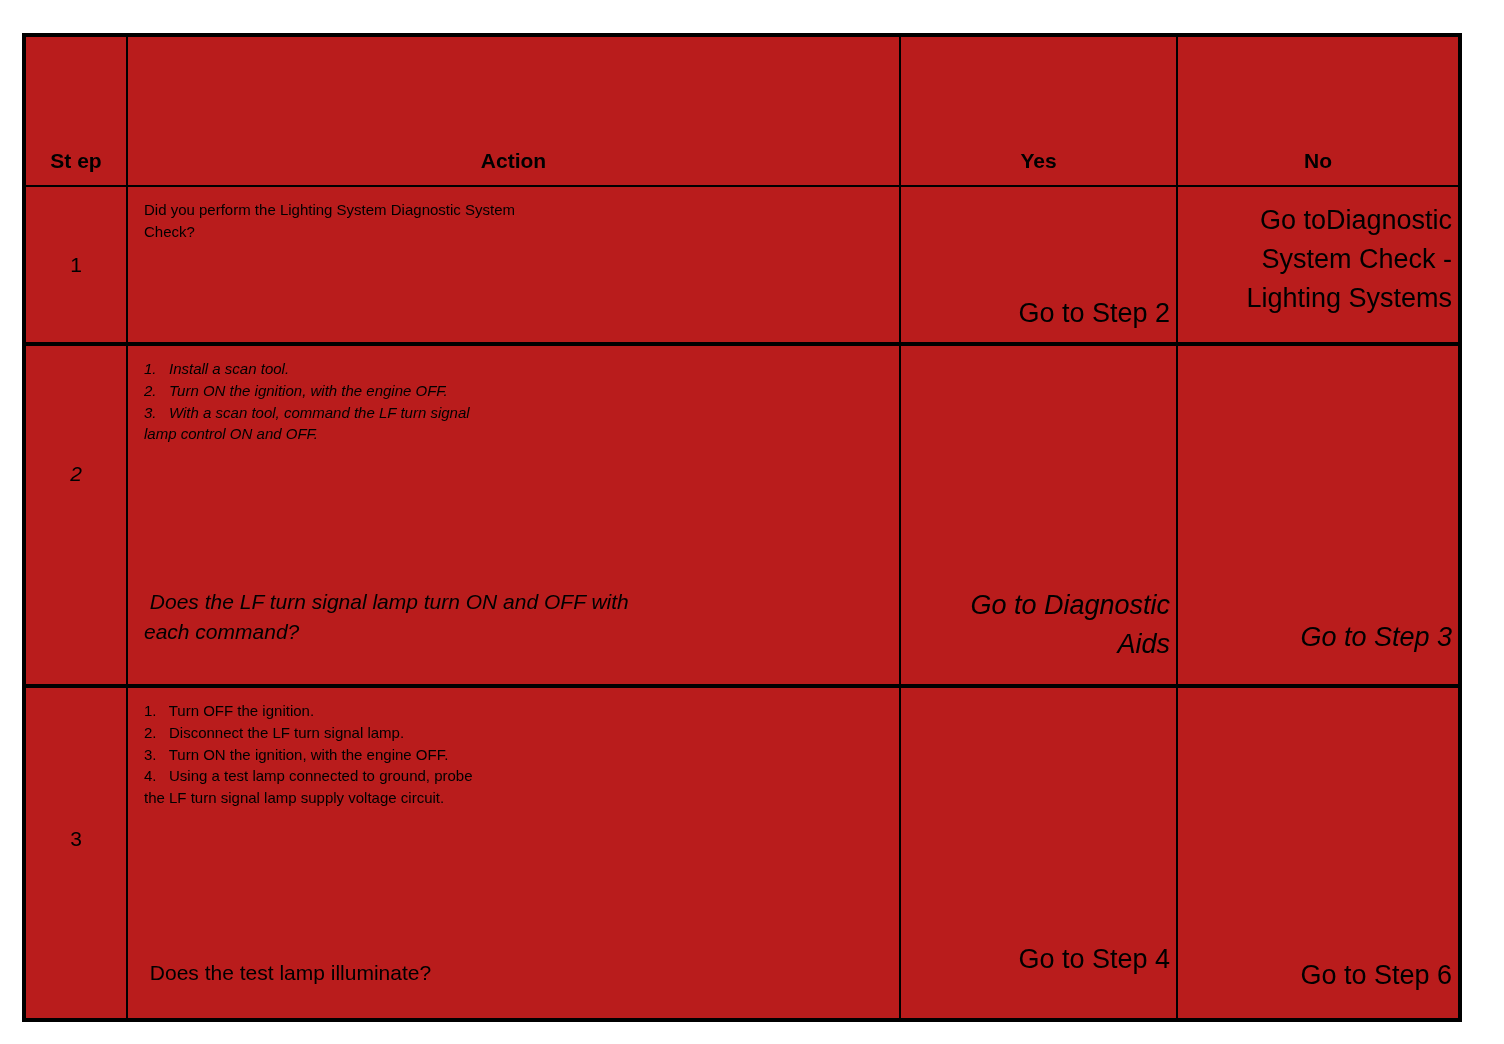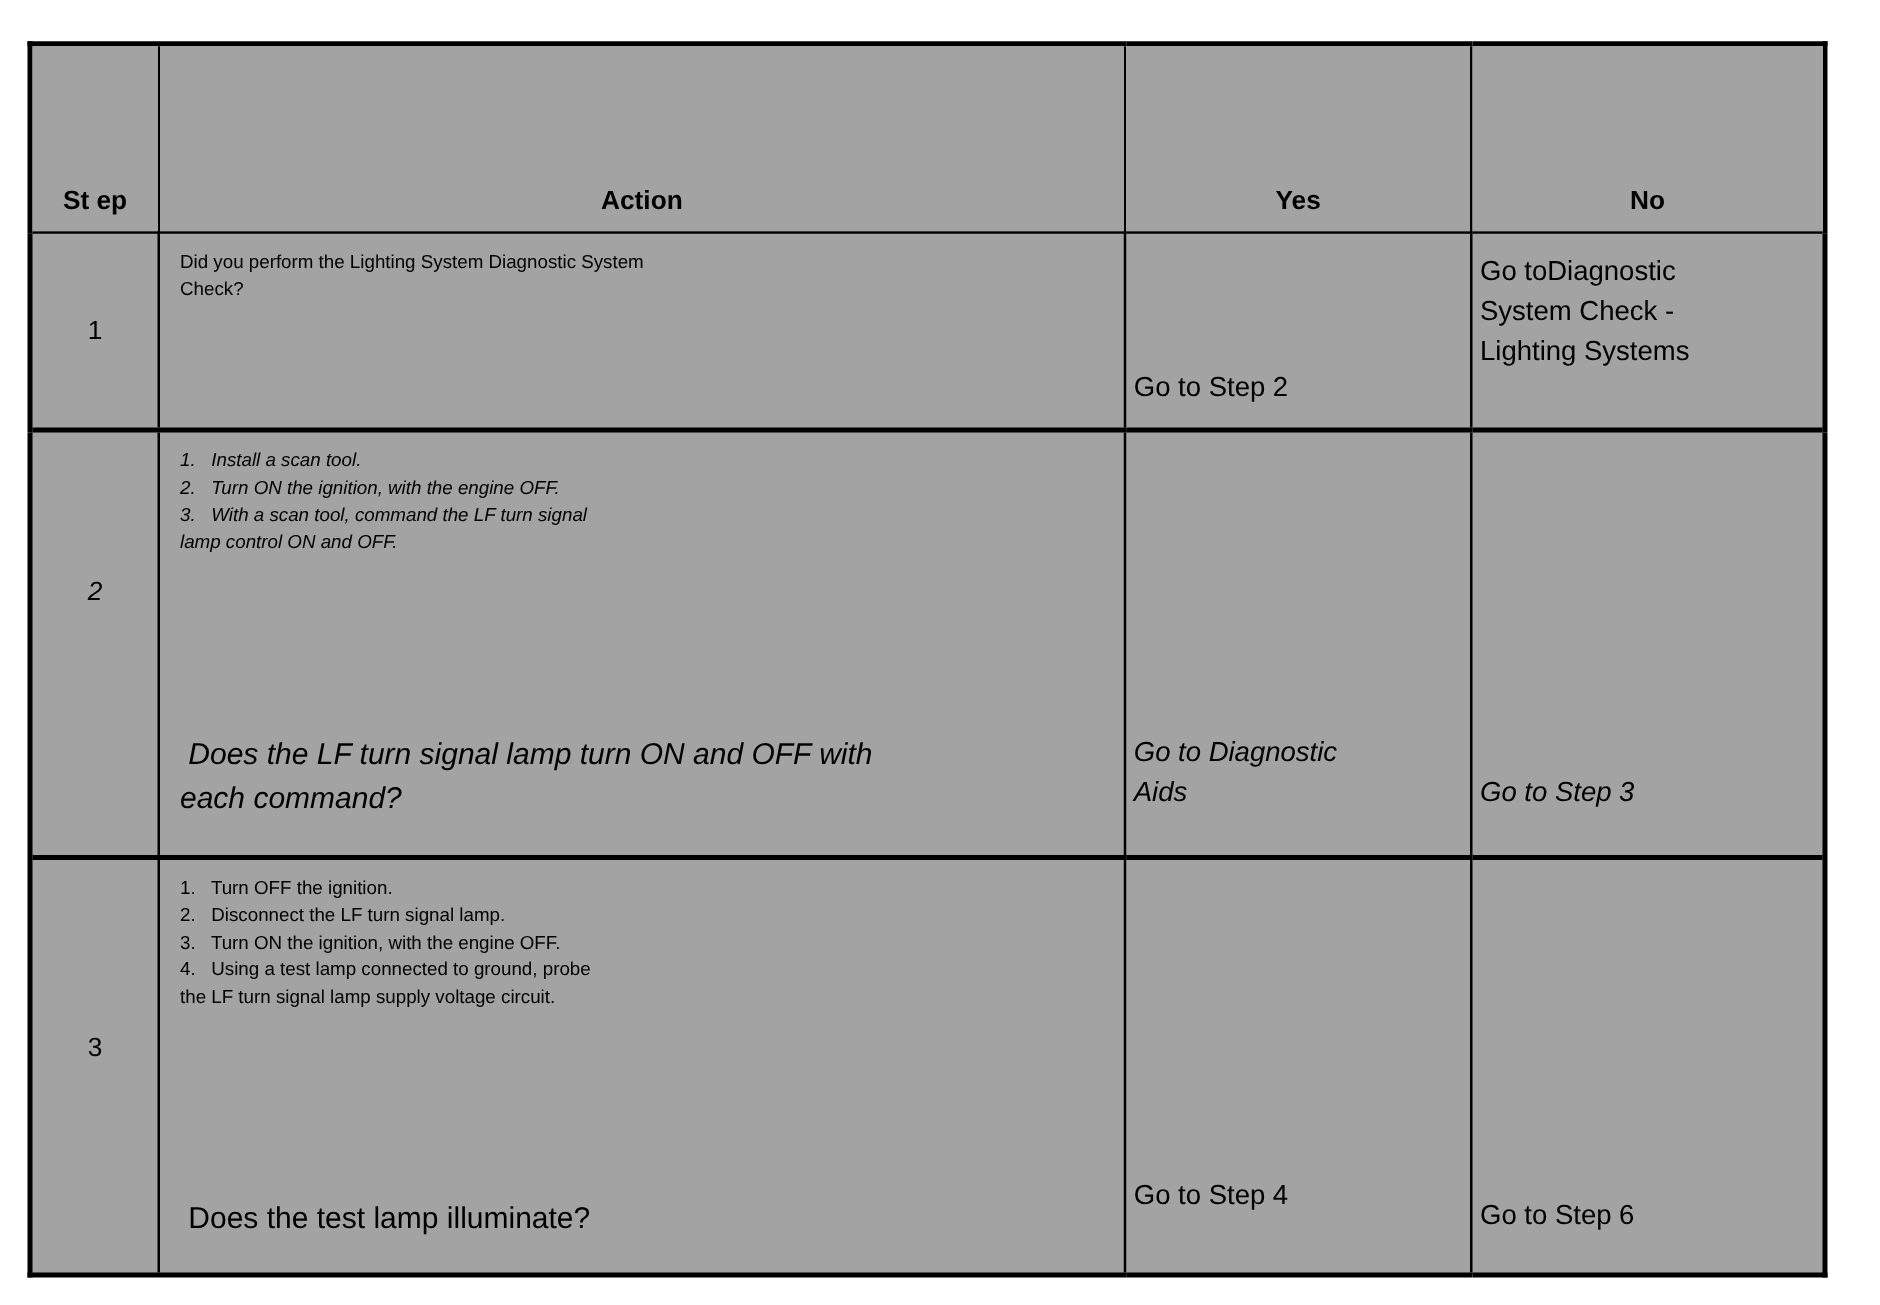--- a/index.html
+++ b/index.html
@@ -30,21 +30,21 @@
     border-collapse: collapse;
     table-layout: fixed;
     background: #ffffff;
   }
 
   table.diag-table td,
   table.diag-table th {
     border: 2px solid #000000;
     vertical-align: top;
     padding: 0;
-    background: #a3a3a3;
+    background: #b91c1c;
   }
 
   
   col.c-step   { width: 103px; }
   col.c-action { width: 773px; }
   col.c-yes    { width: 277px; }
   col.c-no     { width: 283px; }
 
   
   .hdr-cell {
@@ -105,34 +105,34 @@
     right: 10px;
     top: 12px;
     font-size: 15px;
     line-height: 1.45;
     white-space: pre-wrap;
   }
   .action-tail {
     position: absolute;
     left: 16px;
     right: 10px;
-    font-size: 24px;
+    font-size: 21px;
     line-height: 1.45;
     white-space: pre-wrap;
   }
   .action-tail.r2 { top: 241px; }
   .action-tail.r3 { top: 270px; }
 
   
   .answer {
     position: absolute;
     left: 6px;
     right: 6px;
-    text-align: left;
-    font-size: 22px;
+    text-align: right;
+    font-size: 27px;
     line-height: 1.45;
     white-space: pre-wrap;
   }
   .answer.a1-yes { top: 107px; }
   .answer.a1-no  { top: 0px; padding-top: 14px; }
   .answer.a2-yes { top: 240px; }
   .answer.a2-no  { top: 272px; }
   .answer.a3-yes { top: 252px; }
   .answer.a3-no  { top: 268px; }
 </style>

